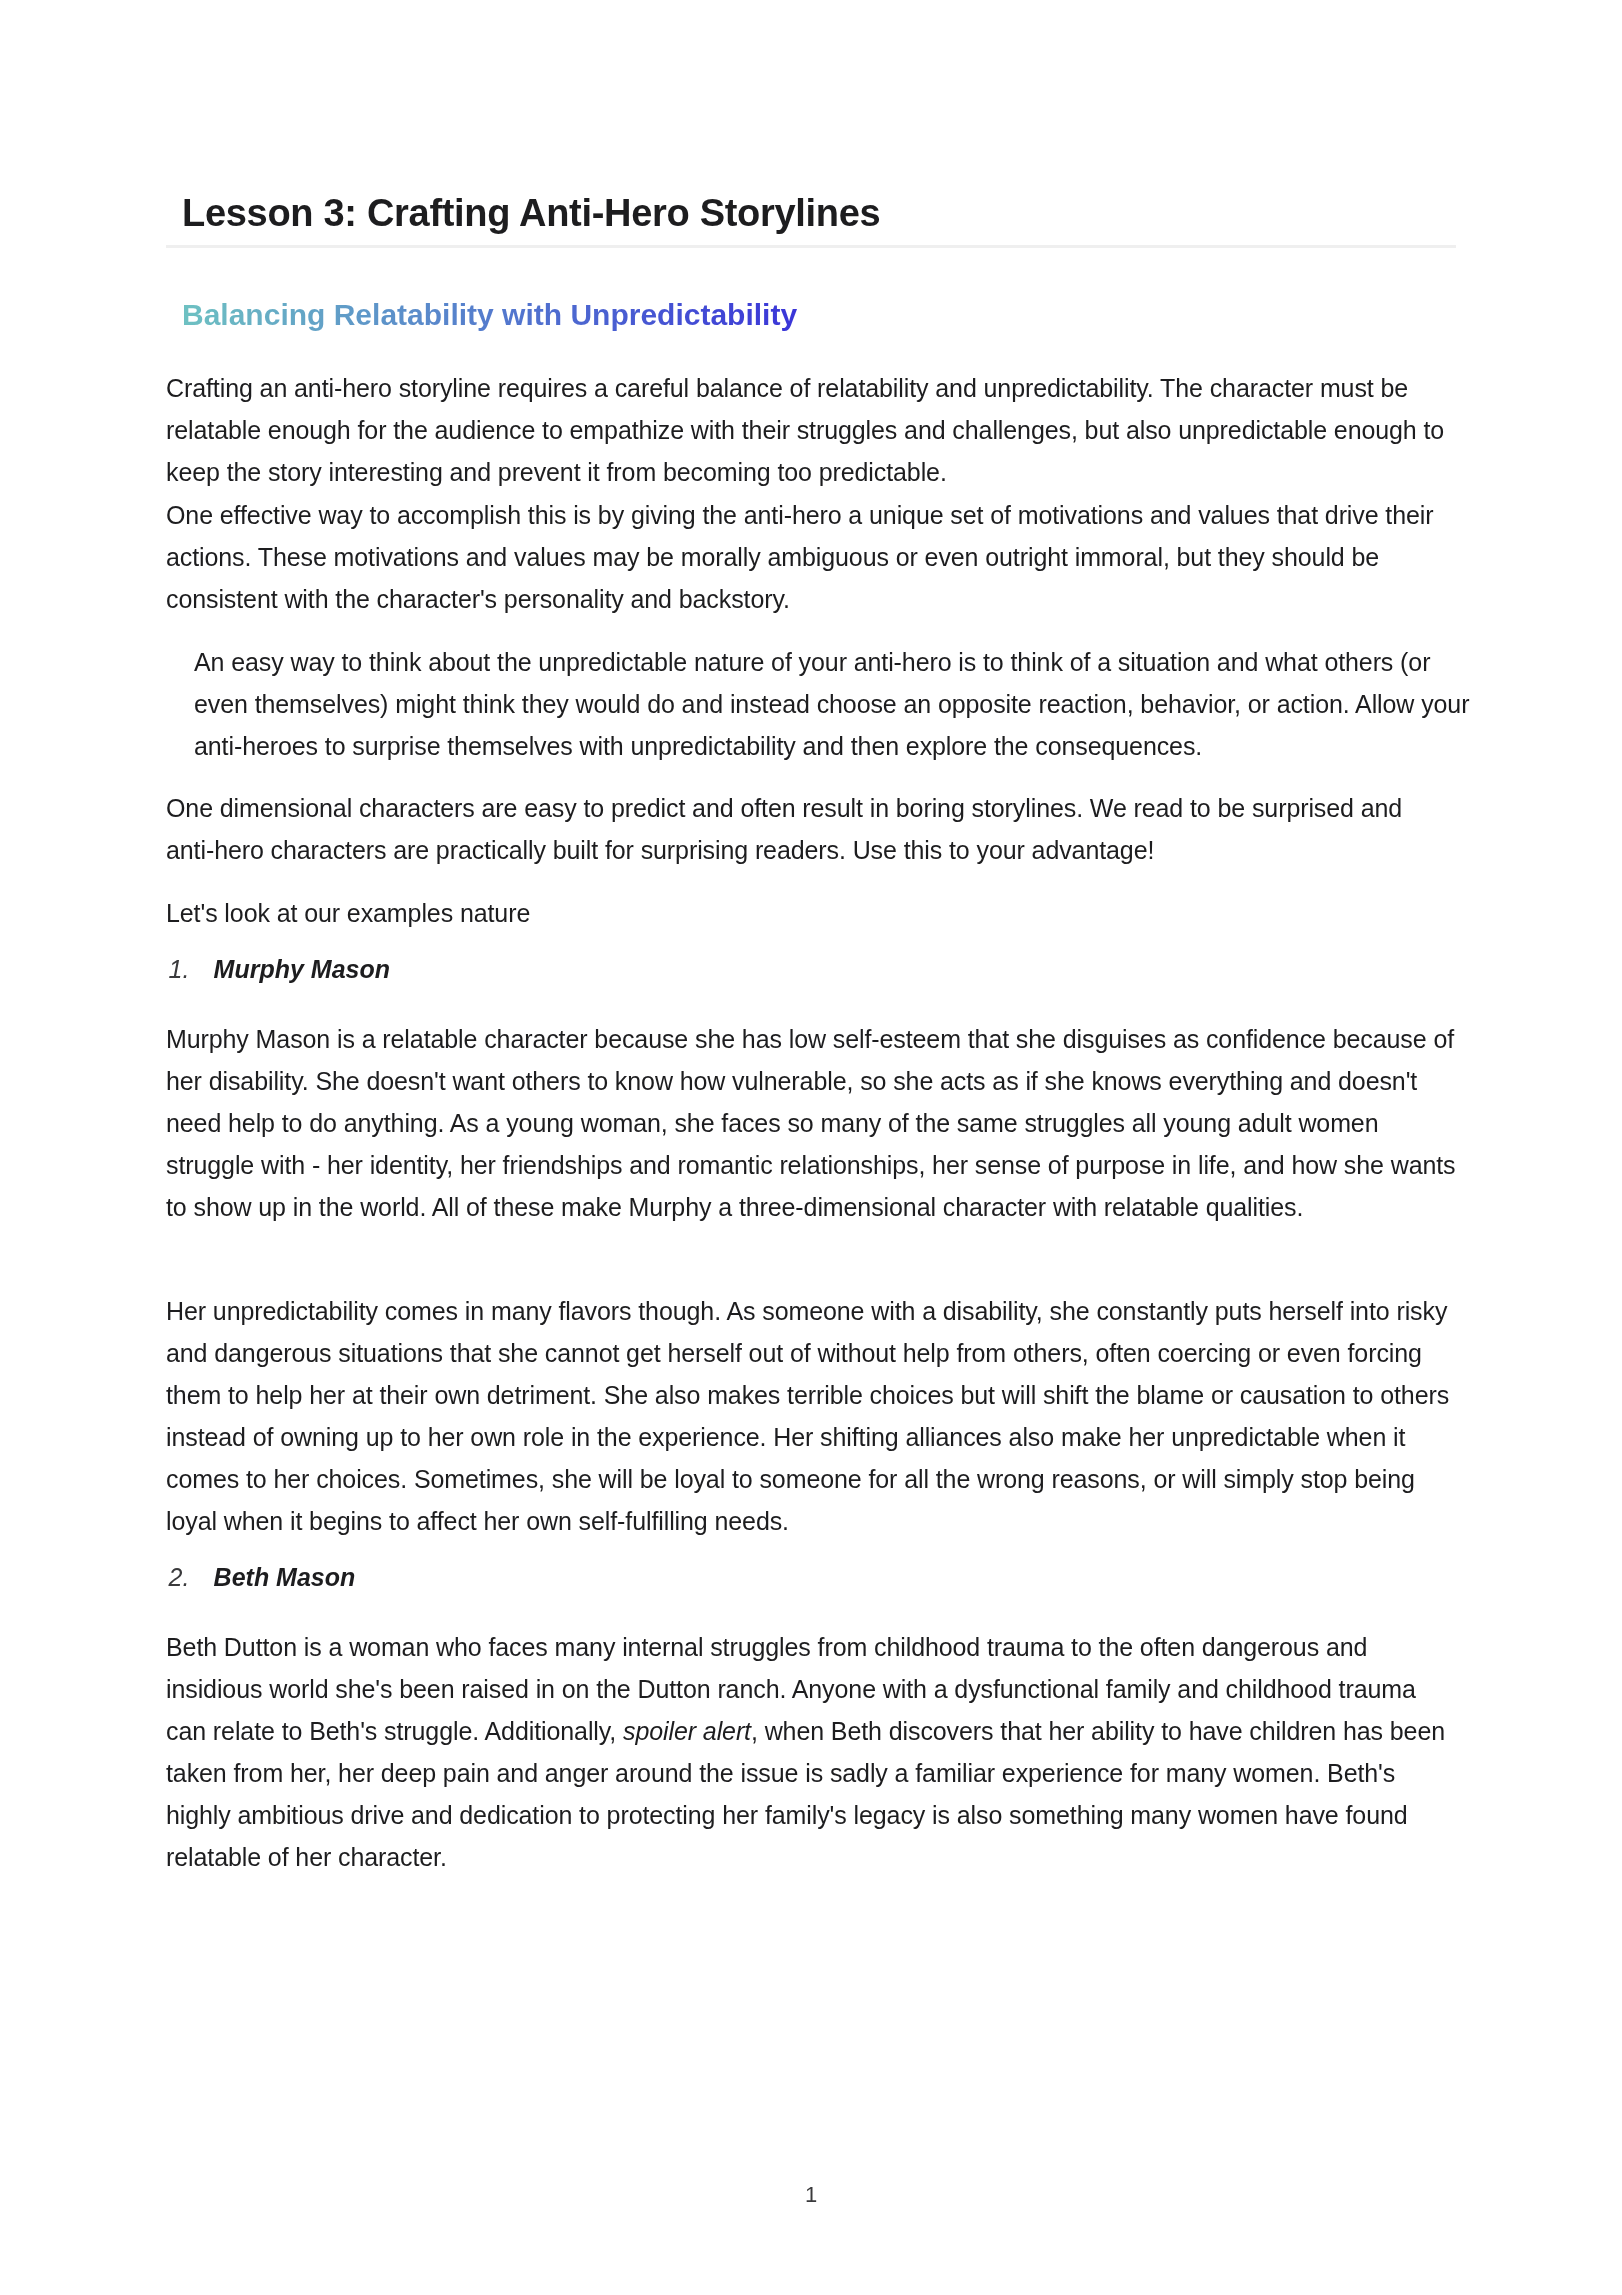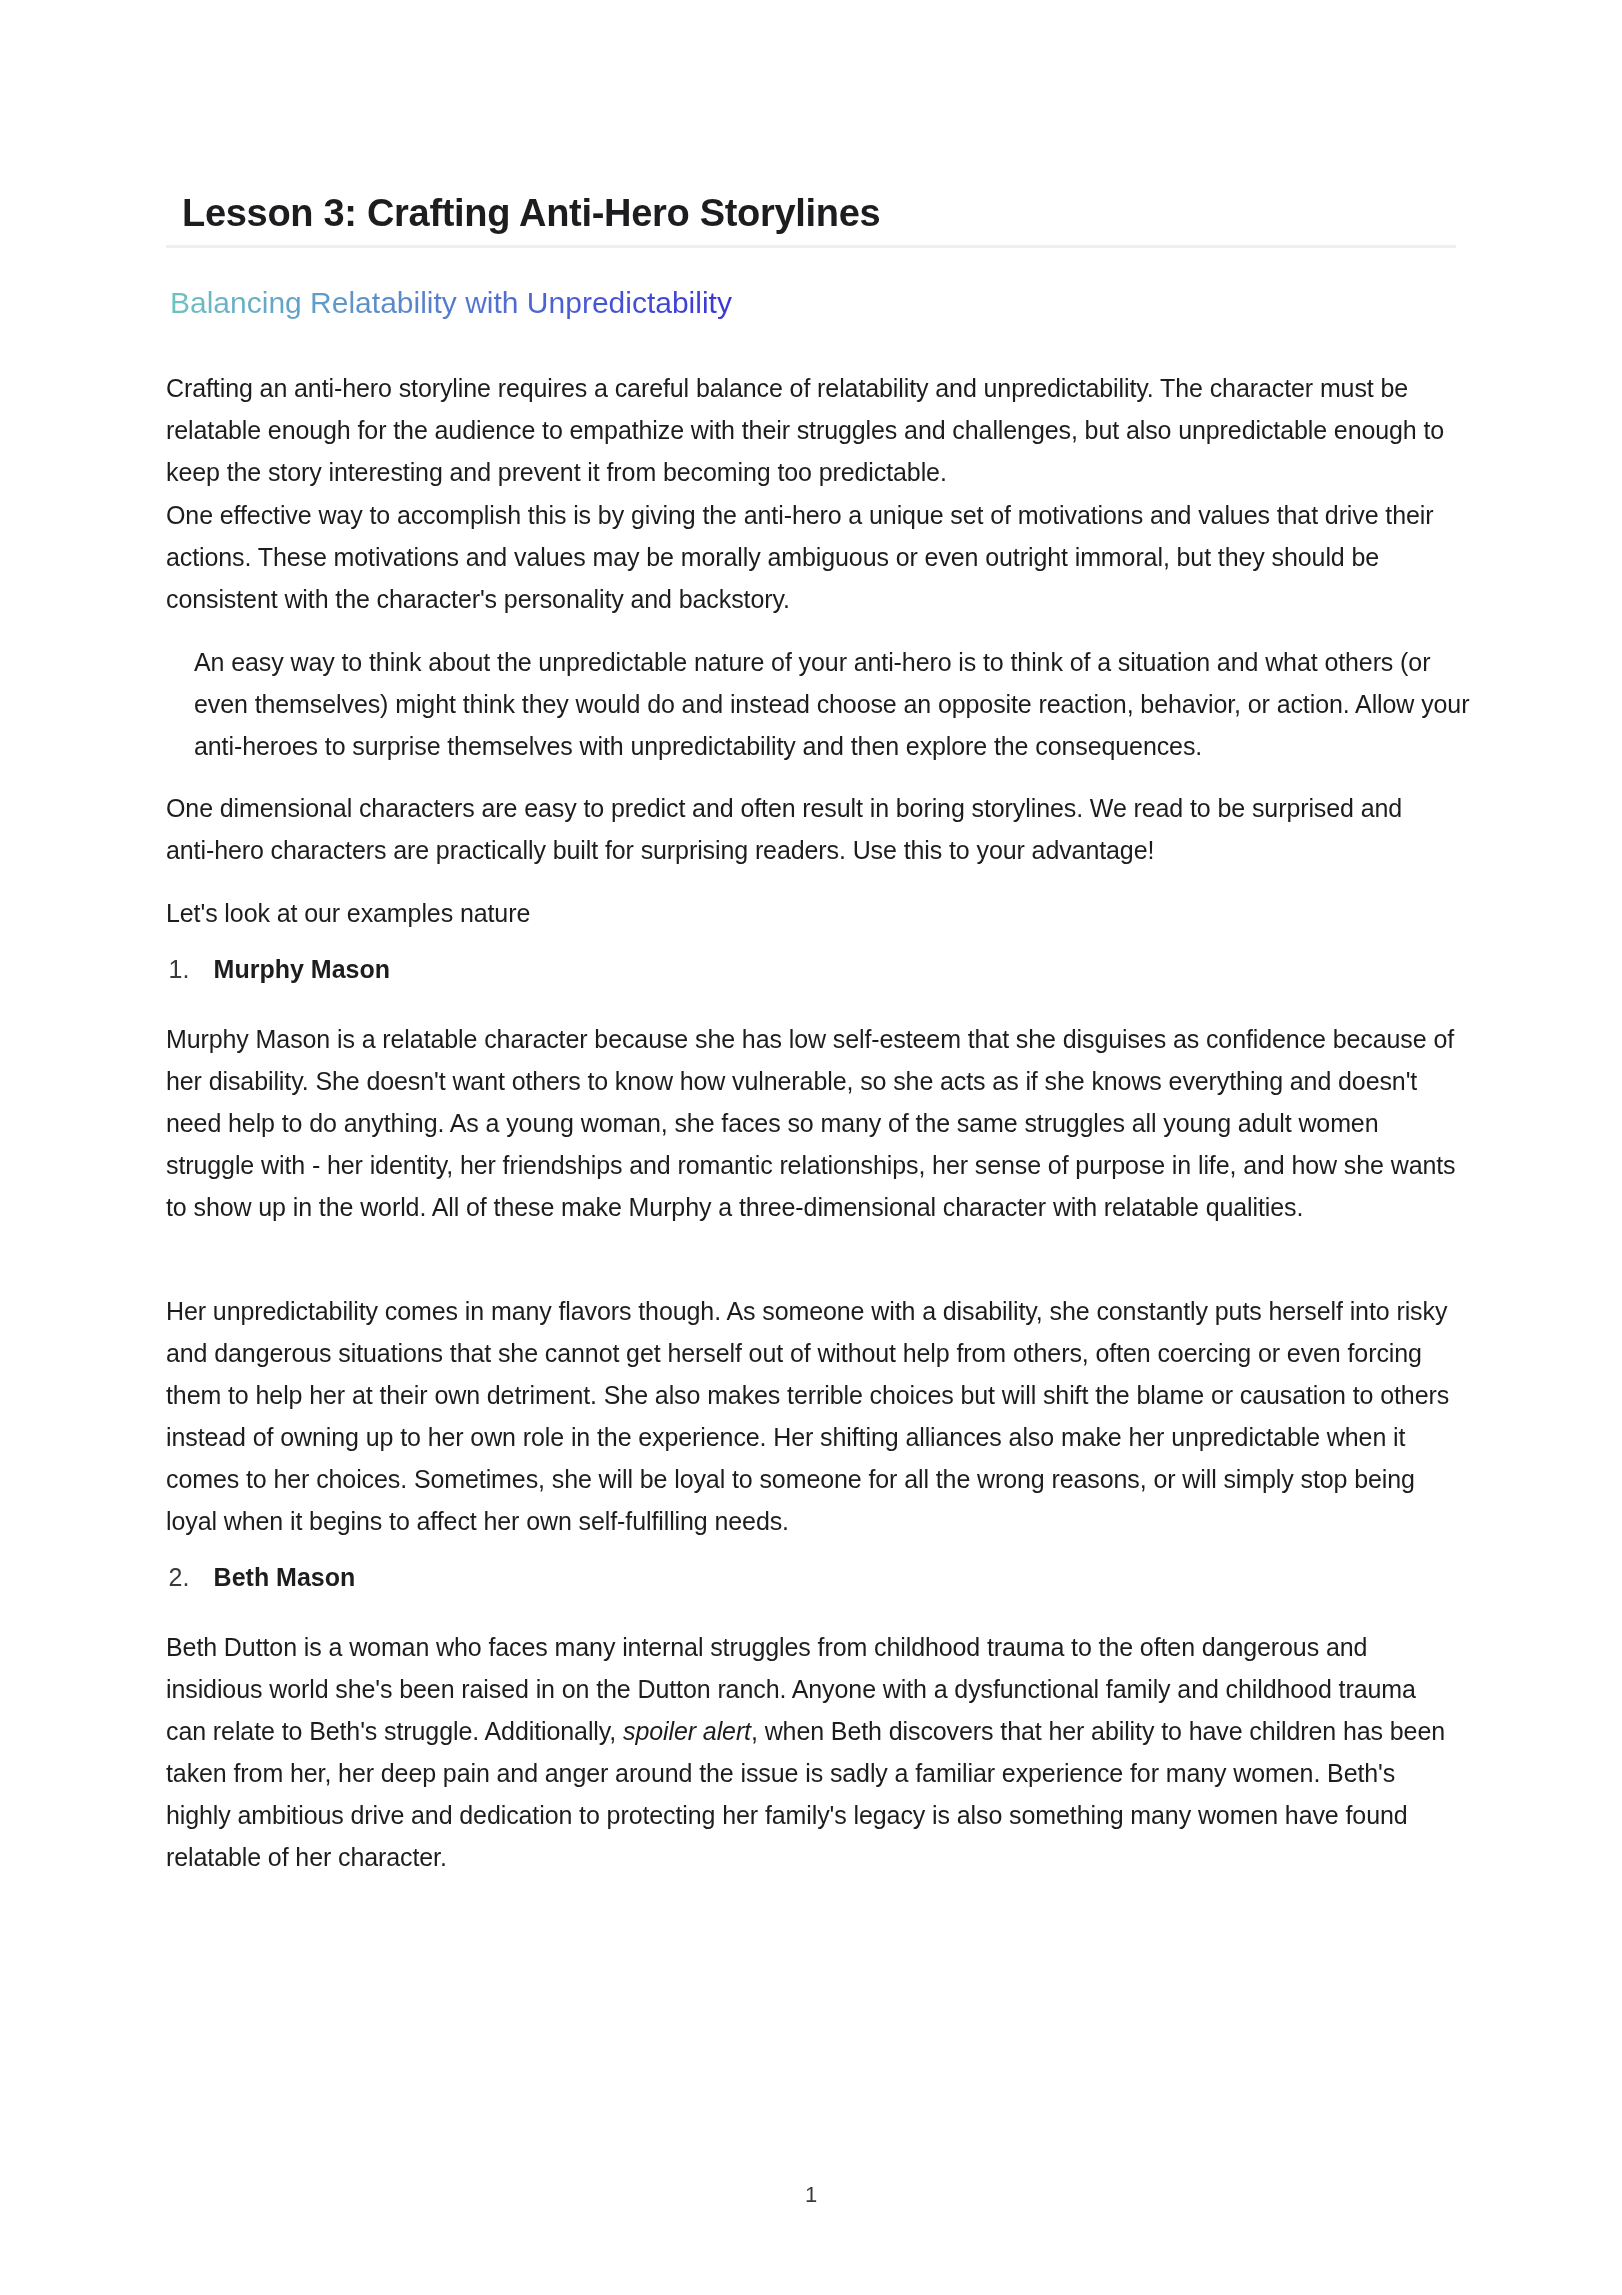--- a/index.html
+++ b/index.html
@@ -39,23 +39,23 @@
     width: 1290px;
     height: 2.6px;
     background: #efefef;
     border: 0;
     margin: 0;
   }
   .subheading {
     position: absolute;
     top: 276px;
     left: 0;
-    margin: 4px;
+    margin: 16px;
     font-size: 30px;
-    font-weight: 400;
+    font-weight: 700;
     line-height: 46px;
     white-space: nowrap;
     background: linear-gradient(90deg, #6ec1c2 0%, #5f98cf 40%, #4c63d6 70%, #3a35d8 100%);
     -webkit-background-clip: text;
     background-clip: text;
     color: transparent;
   }
   .body-text {
     position: absolute;
     left: 0;
@@ -67,20 +67,21 @@
     color: #1d1d1f;
   }
   .list-item {
     position: absolute;
     left: 0;
     width: 1290px;
     margin: 0;
     font-size: 25px;
     line-height: 42px;
     white-space: nowrap;
+    font-style: italic;
   }
   .list-num {
     display: inline-block;
     width: 45px;
     padding-left: 2.6px;
     color: #3a3a3c;
     font-weight: 400;
   }
   .list-name {
     font-weight: 700;

